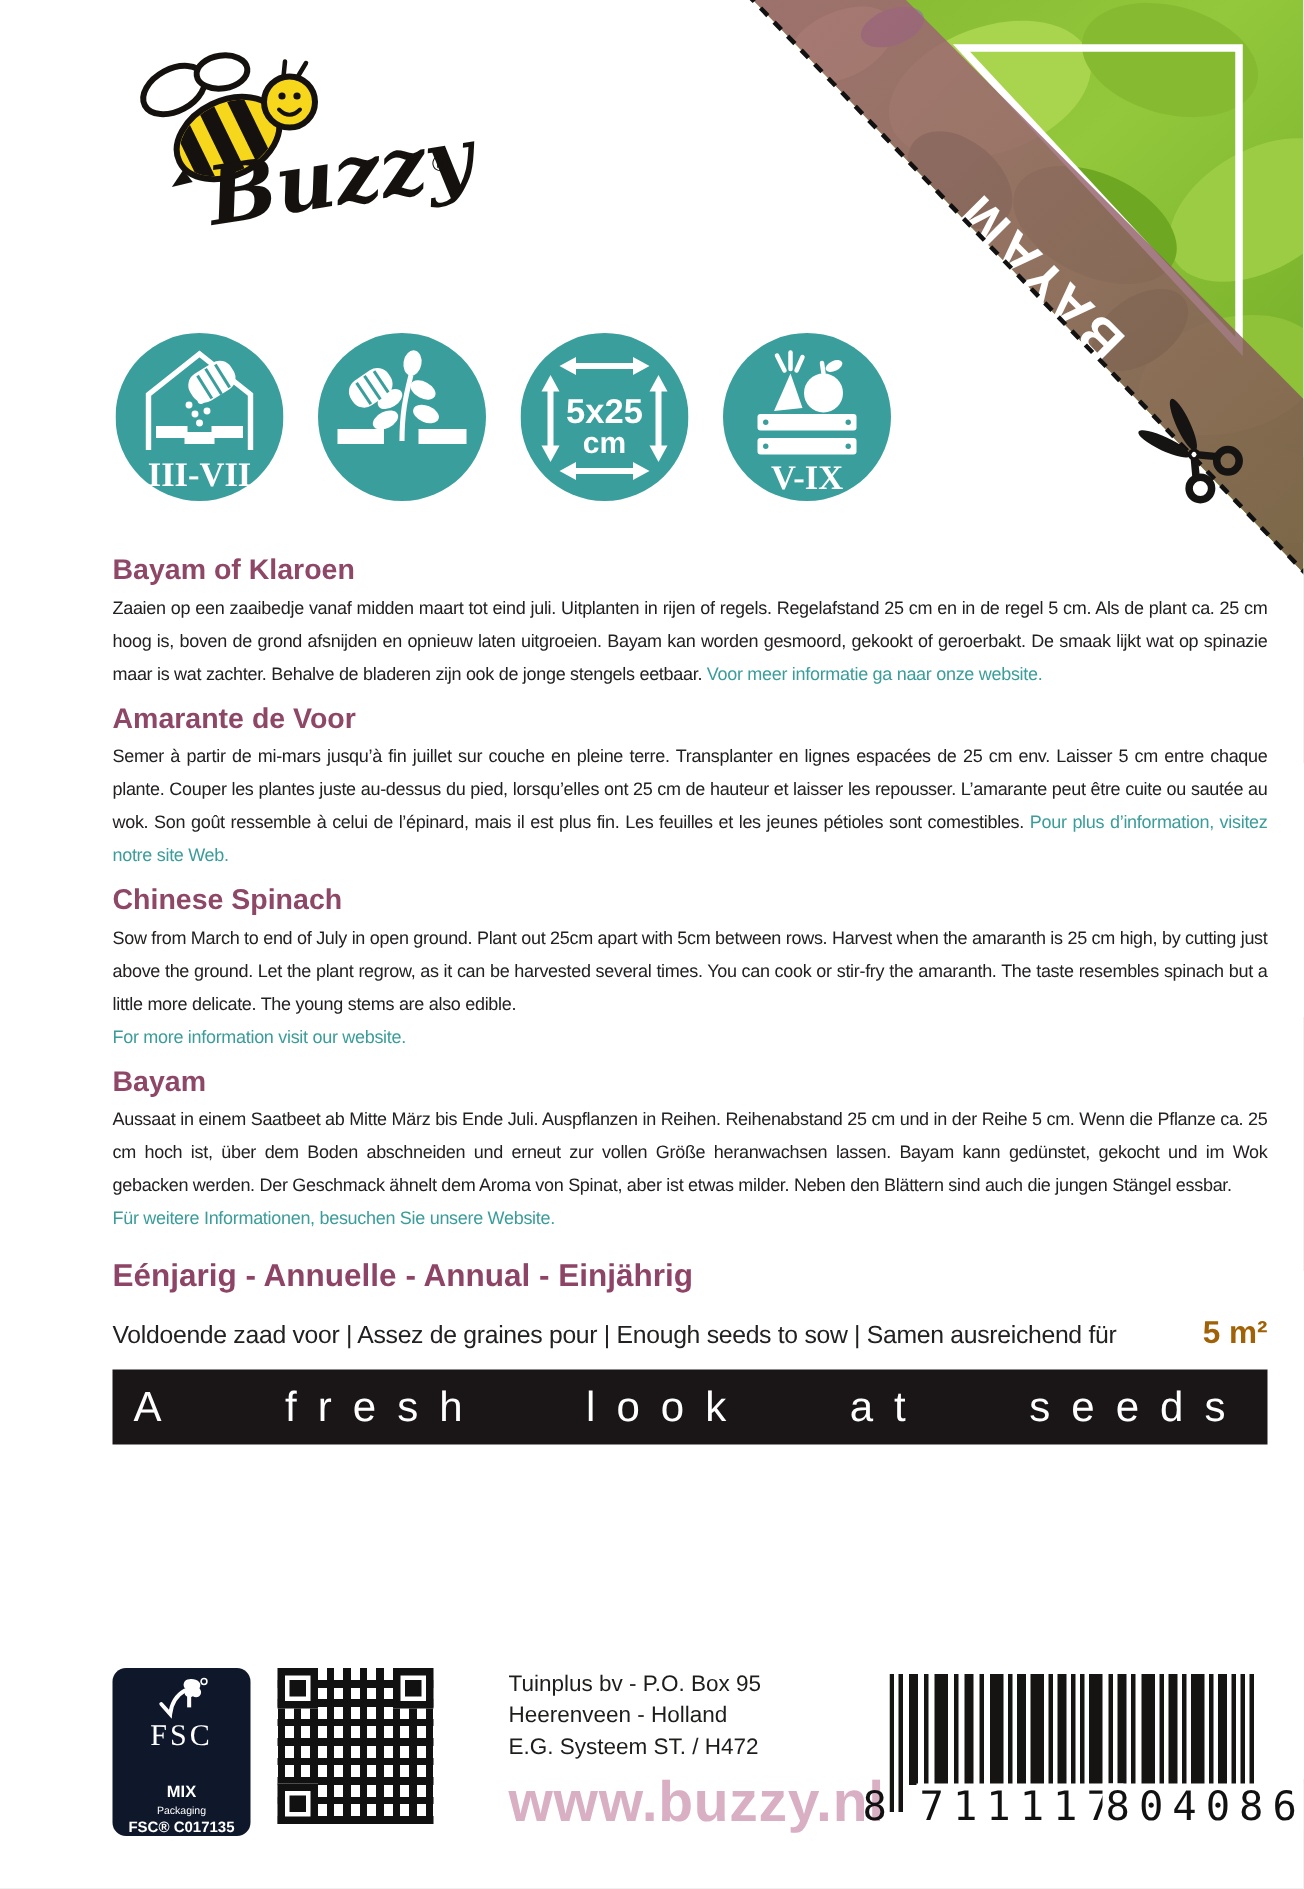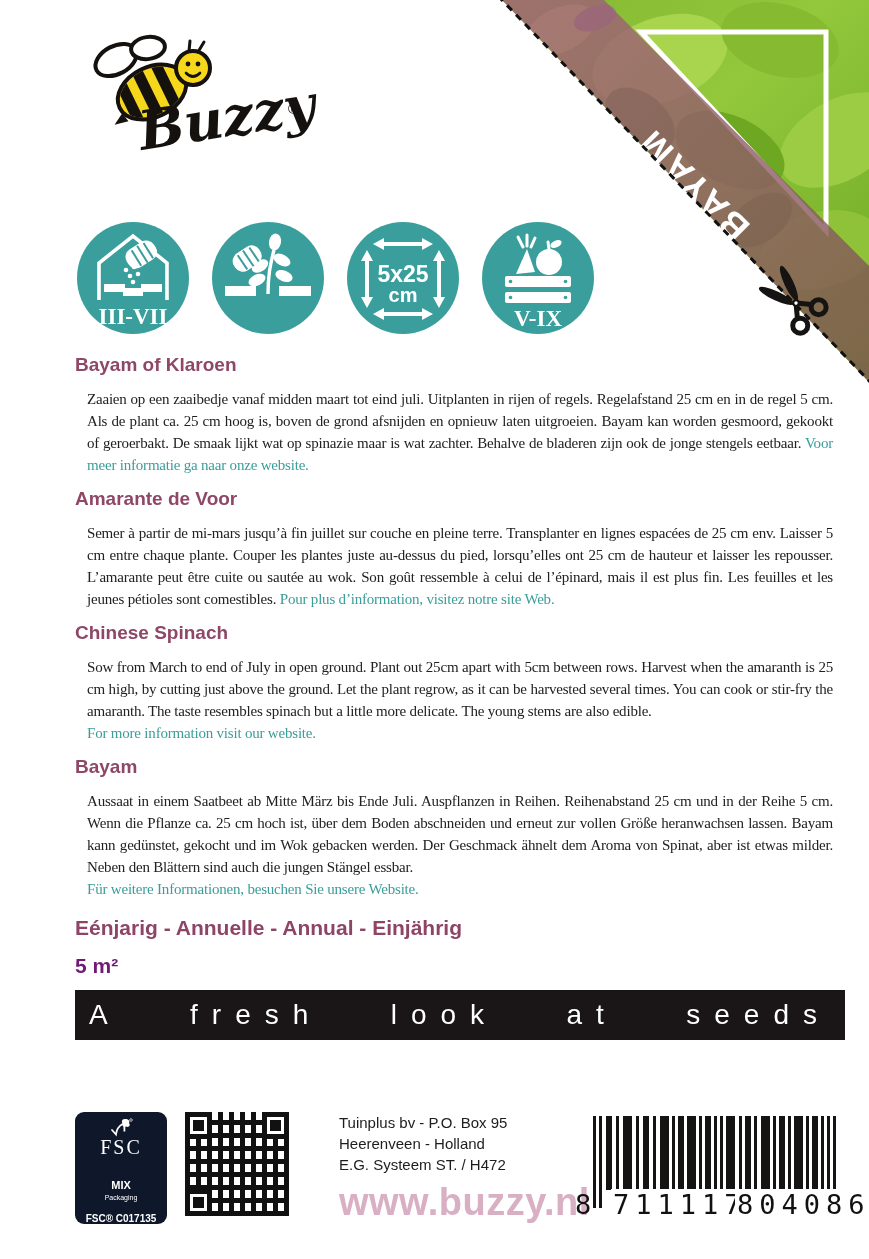--- a/index.html
+++ b/index.html
@@ -8,42 +8,42 @@
     font-family:"Liberation Sans",sans-serif;color:#1d1d1b;margin:0 auto;
   }
   
   .corner{position:absolute;top:0;left:0;width:869px;height:430px;}
   
   .brand{position:absolute;top:22px;left:70px;width:250px;height:170px;}
   
   .circles{position:absolute;top:222px;left:77px;display:flex;gap:23px;}
   .circle{width:112px;height:112px;}
   
-  .content{position:absolute;left:75px;top:350px;width:770px;}
+  .content{position:absolute;left:75px;top:366px;width:770px;}
   .sec h2{font-size:19px;line-height:22px;margin:9px 0 2px 0;color:#8e4766;font-weight:bold;}
   .sec:first-child h2{margin-top:4px;}
-  .sec p{margin:12px;font-size:15px;line-height:22px;text-align:justify;letter-spacing:-0.2px;color:#232020;font-family:Liberation Serif, serif;}
+  .sec p{margin:0;font-size:12px;line-height:22px;text-align:justify;letter-spacing:-0.2px;color:#232020;}
   .weblink{color:#3a9d99;}
   .weblink.block{display:block;text-align:left;}
   .annual{font-size:21px;line-height:24px;margin:16px 0 0 0;color:#8e4466;font-weight:bold;}
   .seedsline{display:flex;justify-content:space-between;align-items:baseline;margin-top:14px;}
   .seedsline .txt{font-size:16.5px;letter-spacing:-0.2px;color:#232020;}
-  .seedsline .amt{font-size:21px;font-weight:bold;color:#701a75;white-space:nowrap;}
+  .seedsline .amt{font-size:21px;font-weight:bold;color:#a16207;white-space:nowrap;}
   
   .bar{margin-top:12px;background:#1a1617;height:50px;display:flex;align-items:center;padding:0 14px;}
   .bar .words{flex:1;display:flex;justify-content:space-between;color:#fff;font-size:28px;}
   .bar .words span{letter-spacing:14px;}
   
   .footer{position:absolute;left:75px;top:1112px;width:770px;display:flex;align-items:flex-start;}
   .fsc{width:92px;height:112px;background:#0f172a;border-radius:9px;color:#fff;text-align:center;
        display:flex;flex-direction:column;align-items:center;padding-top:6px;box-sizing:border-box;}
   .fsc .fsc-word{font-family:"Liberation Serif",serif;font-size:20px;letter-spacing:2px;margin-top:-2px;}
   .fsc .mix{font-size:11px;font-weight:bold;margin-top:20px;}
   .fsc .pkg{font-size:7px;margin-top:3px;}
-  .fsc .cert{font-size:10px;font-weight:bold;margin-top:12px;}
+  .fsc .cert{font-size:10px;font-weight:bold;margin-top:2px;}
   .qr{position:relative;width:104px;height:104px;margin-left:18px;background:#fff;}
   .qr .noise{position:absolute;inset:0;
      background-image:
        repeating-linear-gradient(90deg,#111 0 5px,transparent 5px 11px),
        repeating-linear-gradient(0deg,#111 0 5px,#fff 5px 13px),
        repeating-linear-gradient(45deg,#fff 0 4px,transparent 4px 15px);}
   .fp{position:absolute;width:27px;height:27px;border:5px solid #111;background:#fff;box-sizing:border-box;}
   .fp::after{content:'';position:absolute;inset:3px;background:#111;}
   .fp.tl{top:0;left:0}.fp.tr{top:0;right:0}.fp.bl{bottom:0;left:0}
   .addr{margin-left:50px;width:230px;}
@@ -239,20 +239,21 @@
     </div>
 
     <div class="sec">
       <h2>Bayam</h2>
       <p><span>Aussaat in einem Saatbeet ab Mitte März bis Ende Juli. Auspflanzen in Reihen. Reihenabstand 25 cm und in der Reihe 5 cm. Wenn die Pflanze ca. 25 cm hoch ist, über dem Boden abschneiden und erneut zur vollen Größe heranwachsen lassen. Bayam kann gedünstet, gekocht und im Wok gebacken werden. Der Geschmack ähnelt dem Aroma von Spinat, aber ist etwas milder. Neben den Blättern sind auch die jungen Stängel essbar.</span><span class="weblink block">Für weitere Informationen, besuchen Sie unsere Website.</span></p>
     </div>
 
     <div class="annual">Eénjarig - Annuelle - Annual - Einjährig</div>
 
     <div class="seedsline">
+      <span class="txt">Voldoende zaad voor | Assez de graines pour | Enough seeds to sow | Samen ausreichend für</span>
       <span class="amt">5 m²</span>
     </div>
 
     <div class="bar">
       <div class="words">
         <span>A</span>
         <span>fresh</span>
         <span>look</span>
         <span>at</span>
         <span>seeds</span>

